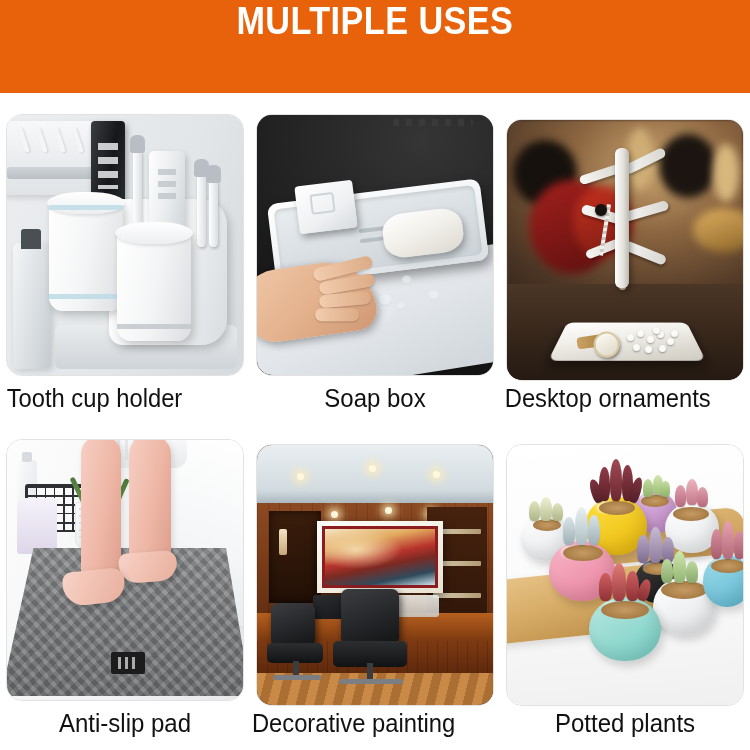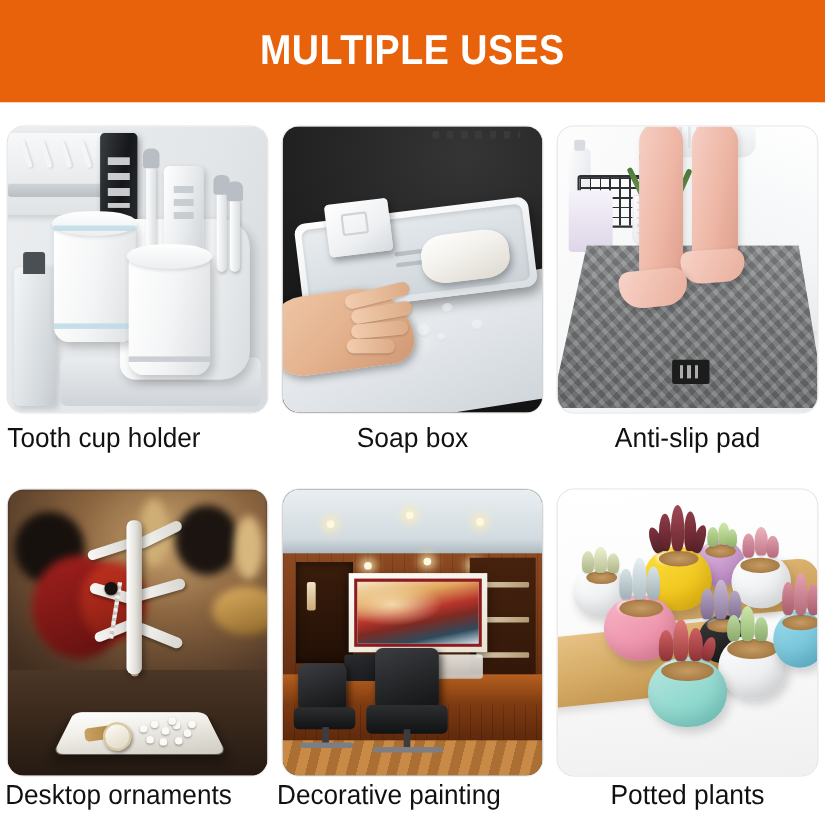--- a/index.html
+++ b/index.html
@@ -8,21 +8,21 @@
     font-family:"Liberation Sans", sans-serif;
     background:#ffffff;
     overflow:hidden;
   }
   #page { position:relative; width:750px; height:750px; background:#fff; }
 
   
   .header {
     position:absolute; left:0; top:0; width:750px; height:93px;
     background:#e8620c;
-    display:flex; align-items:center; justify-content:center;
+    display:flex; justify-content:center;
   }
   .header-title {
     color:#ffffff;
     font-size:38px;
     font-weight:bold;
     letter-spacing:0.5px;
     transform:scaleX(0.9);
     font-family:"Liberation Sans", sans-serif;
     white-space:nowrap;
   }
@@ -405,46 +405,20 @@
             <div class="fin f1"></div>
             <div class="fin f2"></div>
             <div class="fin f3"></div>
             <div class="fin f4"></div>
           </div>
         </div>
       </div>
       <div class="caption">Soap box</div>
     </div>
 
-    <div class="cell r1 c3">
-      <div class="tile">
-        <div class="scene s3">
-          <div class="bwall"></div>
-          <div class="tubwall"></div>
-          <div class="bottle"></div>
-          <div class="basket"></div>
-          <div class="towel"></div>
-          <div class="planter"></div>
-          <div class="leaf l1"></div>
-          <div class="leaf l2"></div>
-          <div class="leaf l3"></div>
-          <div class="leaf l4"></div>
-          <div class="leaf l5"></div>
-          <div class="mat"></div>
-          <div class="gown"></div>
-          <div class="leg legL"></div>
-          <div class="leg legR"></div>
-          <div class="foot footR"></div>
-          <div class="foot footL"></div>
-          <div class="tag"></div>
-        </div>
-      </div>
-      <div class="caption">Anti-slip pad</div>
-    </div>
-
     <div class="cell r2 c1">
       <div class="tile">
         <div class="scene s4">
           <div class="bg"></div>
           <div class="blob bA"></div>
           <div class="blob bF"></div>
           <div class="blob bD"></div>
           <div class="blob bG"></div>
           <div class="blob bB"></div>
           <div class="blob bC"></div>
@@ -475,20 +449,46 @@
           </div>
           <div class="watch">
             <div class="band"></div>
             <div class="face"></div>
           </div>
         </div>
       </div>
       <div class="caption">Desktop ornaments</div>
     </div>
 
+    <div class="cell r1 c3">
+      <div class="tile">
+        <div class="scene s3">
+          <div class="bwall"></div>
+          <div class="tubwall"></div>
+          <div class="bottle"></div>
+          <div class="basket"></div>
+          <div class="towel"></div>
+          <div class="planter"></div>
+          <div class="leaf l1"></div>
+          <div class="leaf l2"></div>
+          <div class="leaf l3"></div>
+          <div class="leaf l4"></div>
+          <div class="leaf l5"></div>
+          <div class="mat"></div>
+          <div class="gown"></div>
+          <div class="leg legL"></div>
+          <div class="leg legR"></div>
+          <div class="foot footR"></div>
+          <div class="foot footL"></div>
+          <div class="tag"></div>
+        </div>
+      </div>
+      <div class="caption">Anti-slip pad</div>
+    </div>
+
     <div class="cell r2 c3">
       <div class="tile">
         <div class="scene s6">
           <div class="ceil"></div>
           <div class="ceilband"></div>
           <div class="spot" style="left:40px;top:28px"></div>
           <div class="spot" style="left:112px;top:20px"></div>
           <div class="spot" style="left:176px;top:26px"></div>
           <div class="wallwood"></div>
           <div class="spot" style="left:74px;top:66px"></div>

